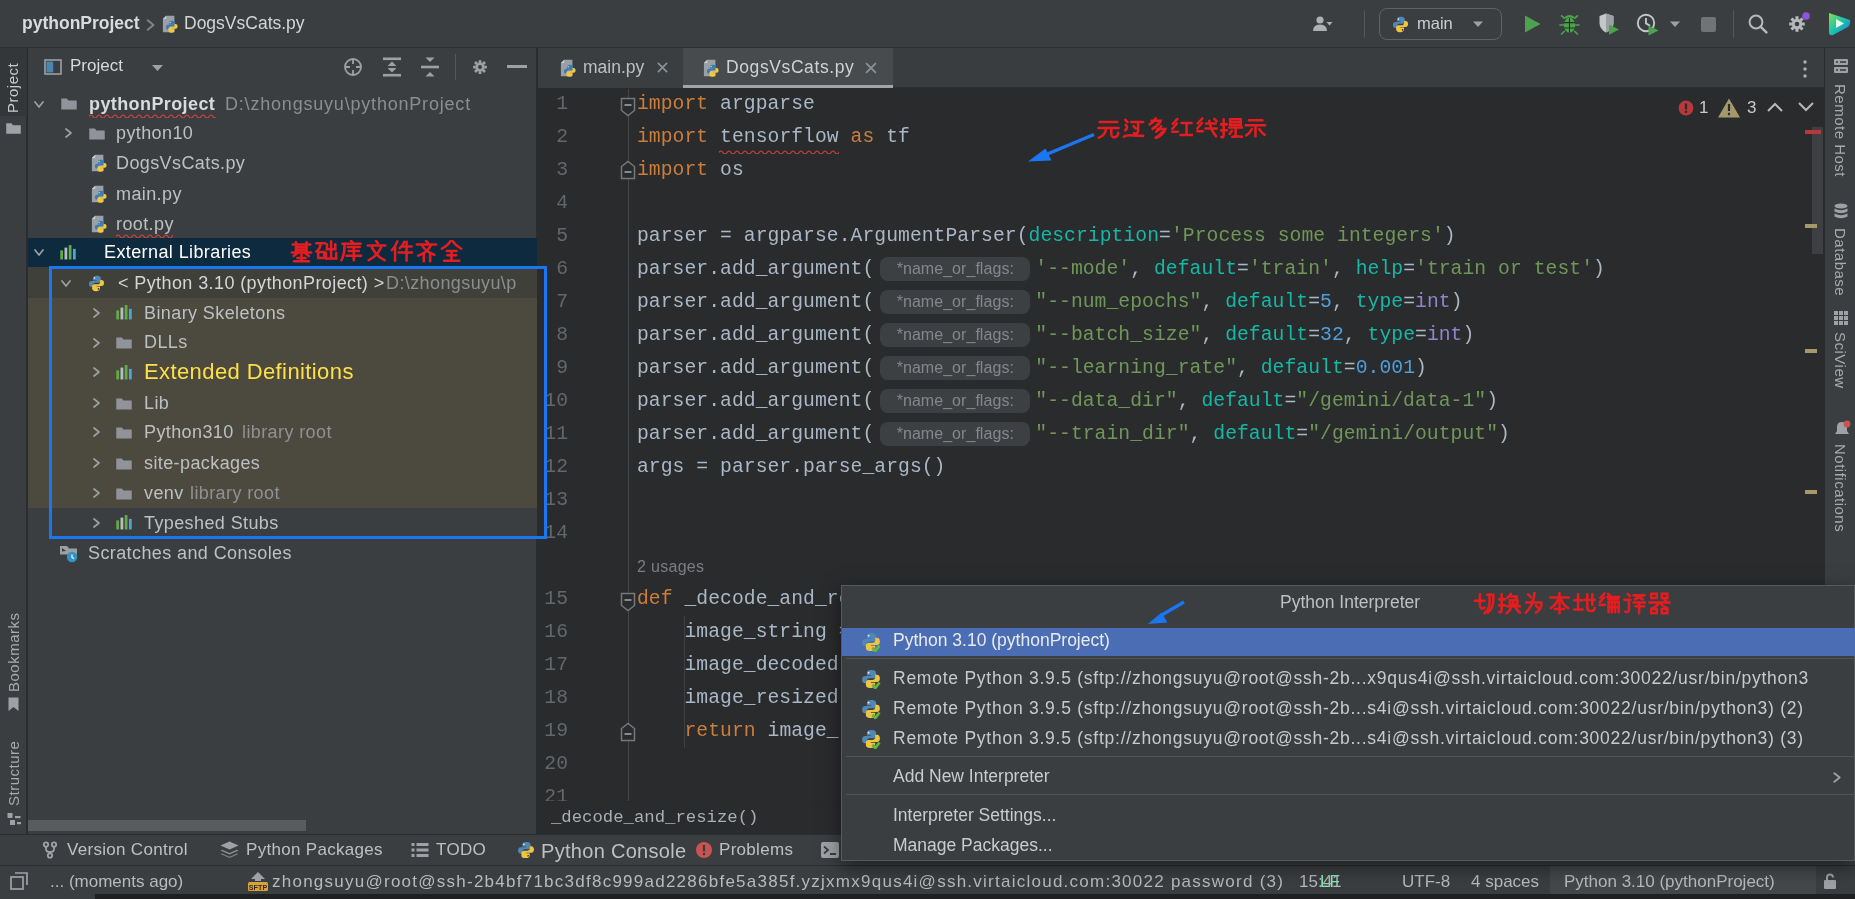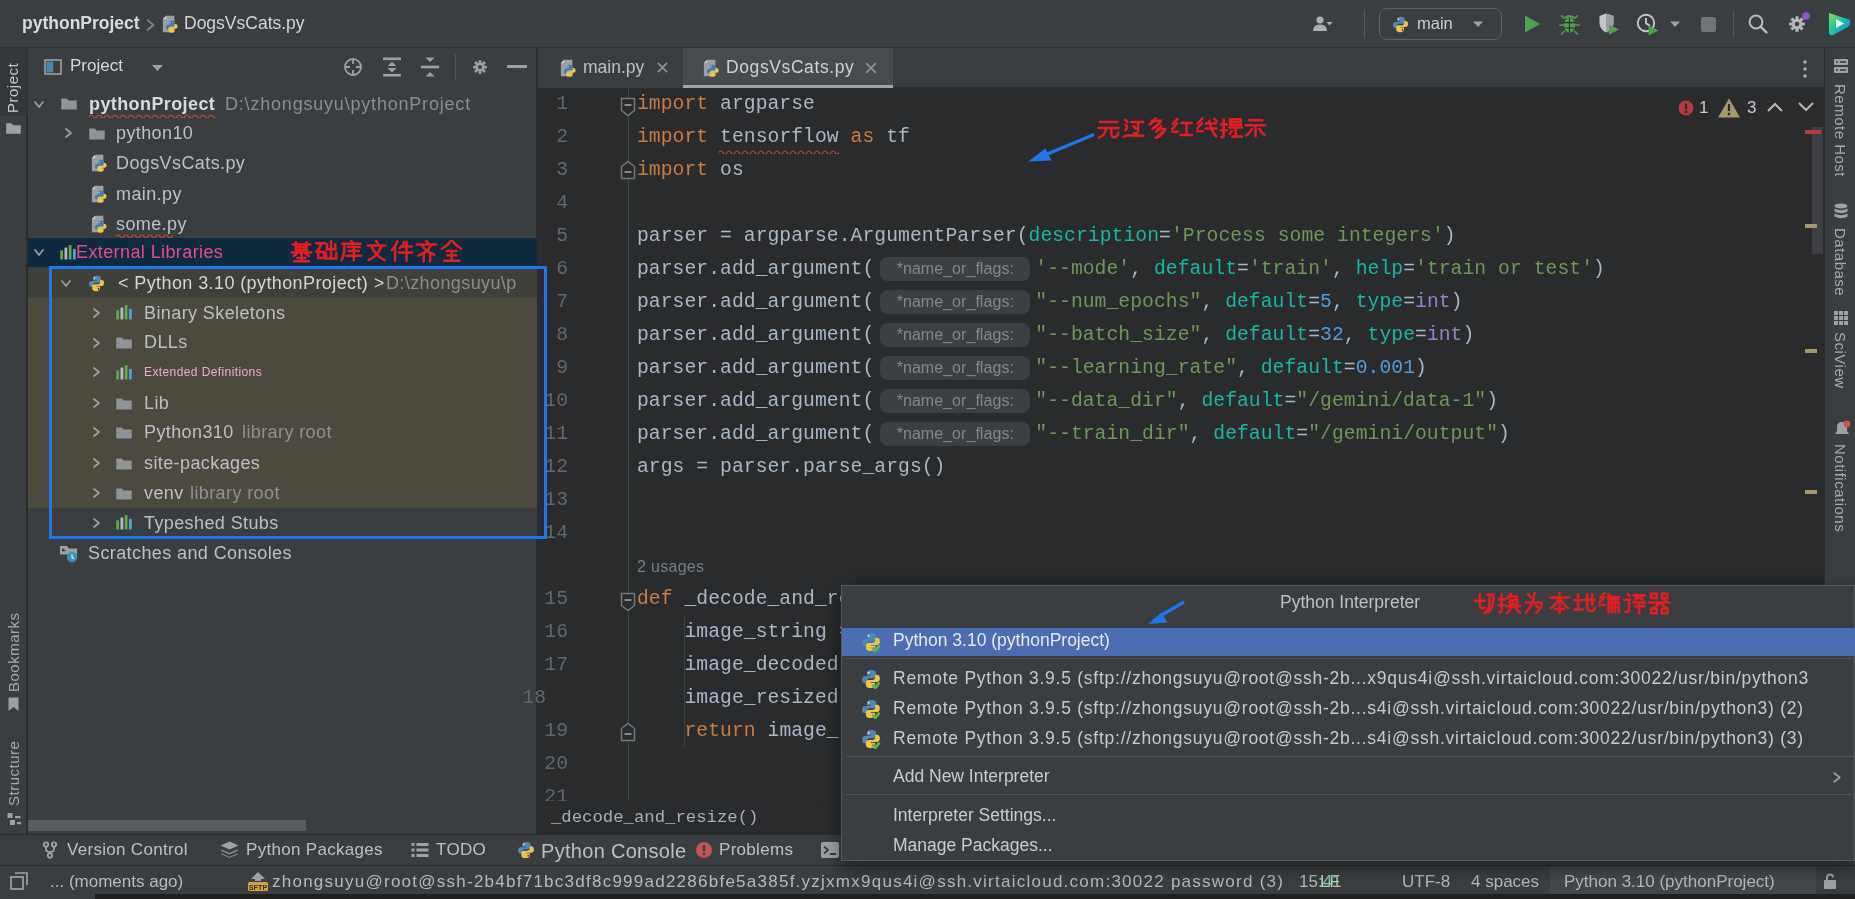--- a/index.html
+++ b/index.html
@@ -203,34 +203,34 @@
 <div class="trow" style="left:116px;top:179px;color:#bcc0c3;font-size:18px">main.py</div>
 <svg class="a" style="left:89px;top:215px" width="18" height="18" viewBox="0 0 18 18">
 <path fill="#9aa0a7" d="M6.2,0.8 h8.2 v16.4 h-11.5 V4 z"></path>
 <path fill="#c9ced2" d="M6.2,0.8 v3.2 h-3.3 z"></path>
 <g transform="translate(5.2,5.2) scale(0.82)">
 <path fill="#3f7cad" d="M7.9,0.8C6,0.8,4.7,1.7,4.7,3.2v1.9h3.4v0.5H3.2C1.7,5.6,0.9,6.8,0.9,8.5 c0,1.7,0.8,2.9,2.3,2.9h1.4V9.5c0-1.2,1.1-2.2,2.3-2.2h3.3c1.1,0,1.9-0.9,1.9-1.9V3.2c0-1.5-1.3-2.4-3.2-2.4H7.9z"></path>
 <circle fill="#e8eef3" cx="6.1" cy="2.9" r="0.8"></circle>
 <path fill="#f3c73f" d="M8.1,15.2c1.9,0,3.2-0.9,3.2-2.4v-1.9H7.9v-0.5h4.9c1.5,0,2.3-1.2,2.3-2.9 c0-1.7-0.8-2.9-2.3-2.9h-1.4v1.9c0,1.2-1.1,2.2-2.3,2.2H5.8c-1.1,0-1.9,0.9-1.9,1.9v2.2c0,1.5,1.3,2.4,3.2,2.4H8.1z"></path>
 </g>
   </svg>
-<div class="trow" style="left:116px;top:209px;color:#bcc0c3;font-size:18px">some.py</div>
+<div class="trow" style="left:116px;top:209px;color:#bcc0c3;font-size:18px">root.py</div>
 <svg class="a" style="left:116px;top:233px" width="57" height="5" viewBox="0 0 57 5" preserveAspectRatio="none">
 <path d="M0,3.5 q2,-3 4,0 t4,0 q2,-3 4,0 t4,0 q2,-3 4,0 t4,0 q2,-3 4,0 t4,0 q2,-3 4,0 t4,0 q2,-3 4,0 t4,0 q2,-3 4,0 t4,0 q2,-3 4,0 t4,0 " stroke="#e0443a" stroke-width="1.1" fill="none"></path>
   </svg>
 <svg class="a" style="left:33px;top:246px" width="12" height="12" viewBox="0 0 12 12">
 <path d="M2,4 L6,9 L10,4" stroke="#9da0a3" stroke-width="1.7" fill="none" stroke-linecap="round" stroke-linejoin="round"></path>
   </svg>
 <svg class="a" style="left:59px;top:244px" width="18" height="18" viewBox="0 0 17 17">
 <rect x="1.2" y="6" width="2.6" height="8.6" fill="#62ab45"></rect>
 <rect x="5.2" y="3.4" width="2.6" height="11.2" fill="#b7bcc0"></rect>
 <rect x="9.2" y="1" width="2.6" height="13.6" fill="#62ab45"></rect>
 <rect x="13.2" y="4.6" width="2.6" height="10" fill="#49a6d6"></rect>
   </svg>
-<div class="trow" style="left:76px;top:237px;color:#ec4899;font-size:18px">External Libraries</div>
+<div class="trow" style="left:104px;top:237px;color:#ffffff;font-size:18px">External Libraries</div>
 <svg class="a" style="left:60px;top:277px" width="12" height="12" viewBox="0 0 12 12">
 <path d="M2,4 L6,9 L10,4" stroke="#9da0a3" stroke-width="1.7" fill="none" stroke-linecap="round" stroke-linejoin="round"></path>
   </svg>
 <svg class="a" style="left:88px;top:275px" width="17" height="17" viewBox="0 0 16 16">
 <path fill="#4f87b6" d="M7.9,0.8C6,0.8,4.7,1.7,4.7,3.2v1.9h3.4v0.5H3.2C1.7,5.6,0.9,6.8,0.9,8.5 c0,1.7,0.8,2.9,2.3,2.9h1.4V9.5c0-1.2,1.1-2.2,2.3-2.2h3.3c1.1,0,1.9-0.9,1.9-1.9V3.2c0-1.5-1.3-2.4-3.2-2.4H7.9z"></path>
 <circle fill="#e8eef3" cx="6.1" cy="2.9" r="0.75"></circle>
 <path fill="#efc441" d="M8.1,15.2c1.9,0,3.2-0.9,3.2-2.4v-1.9H7.9v-0.5h4.9c1.5,0,2.3-1.2,2.3-2.9 c0-1.7-0.8-2.9-2.3-2.9h-1.4v1.9c0,1.2-1.1,2.2-2.3,2.2H5.8c-1.1,0-1.9,0.9-1.9,1.9v2.2c0,1.5,1.3,2.4,3.2,2.4H8.1z"></path>
 <circle fill="#2a2b2d" cx="9.9" cy="13.1" r="0.75"></circle>
   </svg>
 <div class="trow" style="left:118px;top:268px;color:#d3d5d7;font-size:18px">&lt; Python 3.10 (pythonProject) &gt;</div>
@@ -254,21 +254,21 @@
 <div class="trow" style="left:144px;top:327px;color:#bcc0c3;font-size:18px">DLLs</div>
 <svg class="a" style="left:90px;top:366px" width="12" height="12" viewBox="0 0 12 12">
 <path d="M4,2 L9,6 L4,10" stroke="#9da0a3" stroke-width="1.7" fill="none" stroke-linecap="round" stroke-linejoin="round"></path>
   </svg>
 <svg class="a" style="left:115px;top:364px" width="18" height="18" viewBox="0 0 17 17">
 <rect x="1.2" y="6" width="2.6" height="8.6" fill="#62ab45"></rect>
 <rect x="5.2" y="3.4" width="2.6" height="11.2" fill="#b7bcc0"></rect>
 <rect x="9.2" y="1" width="2.6" height="13.6" fill="#62ab45"></rect>
 <rect x="13.2" y="4.6" width="2.6" height="10" fill="#49a6d6"></rect>
   </svg>
-<div class="trow" style="left:144px;top:357px;color:#f9a8d4;font-size:12px">Extended Definitions</div>
+<div class="trow" style="left:144px;top:357px;color:#fde047;font-size:22px">Extended Definitions</div>
 <svg class="a" style="left:90px;top:397px" width="12" height="12" viewBox="0 0 12 12">
 <path d="M4,2 L9,6 L4,10" stroke="#9da0a3" stroke-width="1.7" fill="none" stroke-linecap="round" stroke-linejoin="round"></path>
   </svg>
 <svg class="a" style="left:115px;top:395px" width="18" height="18" viewBox="0 0 17 17">
 <path fill="#90949a" d="M1.2,3.2 h5.2 l1.6,2.1 h7.8 v8.5 h-14.6 z"></path>
   </svg>
 <div class="trow" style="left:144px;top:388px;color:#bcc0c3;font-size:18px">Lib</div>
 <svg class="a" style="left:90px;top:426px" width="12" height="12" viewBox="0 0 12 12">
 <path d="M4,2 L9,6 L4,10" stroke="#9da0a3" stroke-width="1.7" fill="none" stroke-linecap="round" stroke-linejoin="round"></path>
   </svg>
@@ -375,21 +375,21 @@
 <div class="gn mono" style="left:537px;top:484px">13</div>
 <div class="gn mono" style="left:537px;top:517px">14</div>
 <div class="gn mono" style="left:537px;top:550px"></div>
 <div class="cl mono" style="top:550px"><span style="font-family:'Liberation Sans',sans-serif;font-size:16px;letter-spacing:0.3px;color:#7a7e82">2 usages</span></div>
 <div class="gn mono" style="left:537px;top:583px">15</div>
 <div class="cl mono" style="top:583px"><span class="k">def</span><span class="t"> _decode_and_res</span></div>
 <div class="gn mono" style="left:537px;top:616px">16</div>
 <div class="cl mono" style="top:616px"><span class="t">    image_string = tf</span></div>
 <div class="gn mono" style="left:537px;top:649px">17</div>
 <div class="cl mono" style="top:649px"><span class="t">    image_decoded = t</span></div>
-<div class="gn mono" style="left:515px;top:682px">18</div>
+<div class="gn mono" style="left:537px;top:682px">18</div>
 <div class="cl mono" style="top:682px"><span class="t">    image_resized = t</span></div>
 <div class="gn mono" style="left:537px;top:715px">19</div>
 <div class="cl mono" style="top:715px"><span class="t">    </span><span class="k">return</span><span class="t"> image_res</span></div>
 <div class="gn mono" style="left:537px;top:748px">20</div>
 <div class="gn mono" style="left:537px;top:781px">21</div>
 <svg class="a" style="left:719px;top:149px" width="120" height="5" viewBox="0 0 120 5" preserveAspectRatio="none">
 <path d="M0,3.5 q2,-3 4,0 t4,0 q2,-3 4,0 t4,0 q2,-3 4,0 t4,0 q2,-3 4,0 t4,0 q2,-3 4,0 t4,0 q2,-3 4,0 t4,0 q2,-3 4,0 t4,0 q2,-3 4,0 t4,0 q2,-3 4,0 t4,0 q2,-3 4,0 t4,0 q2,-3 4,0 t4,0 q2,-3 4,0 t4,0 q2,-3 4,0 t4,0 q2,-3 4,0 t4,0 q2,-3 4,0 t4,0 q2,-3 4,0 t4,0 " stroke="#e0443a" stroke-width="1.1" fill="none"></path>
   </svg>
 <svg class="a" style="left:620px;top:97px" width="16" height="20" viewBox="0 0 16 20">
 <path d="M1.5,1.5 h13 v12 l-6.5,5 -6.5,-5 z" fill="#2a2b2d" stroke="#74787b" stroke-width="1.5"></path>

